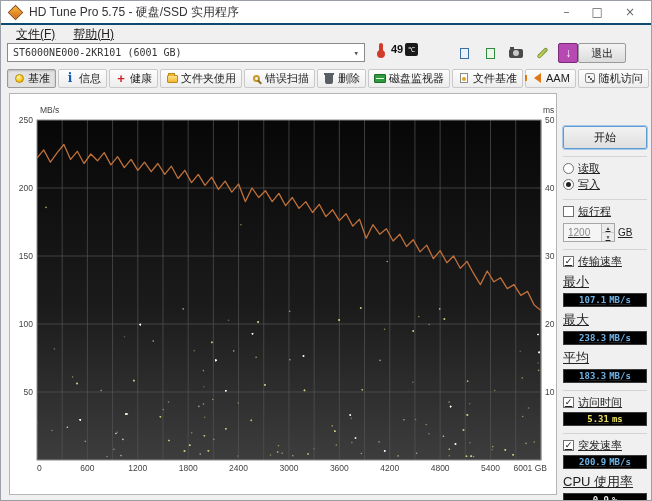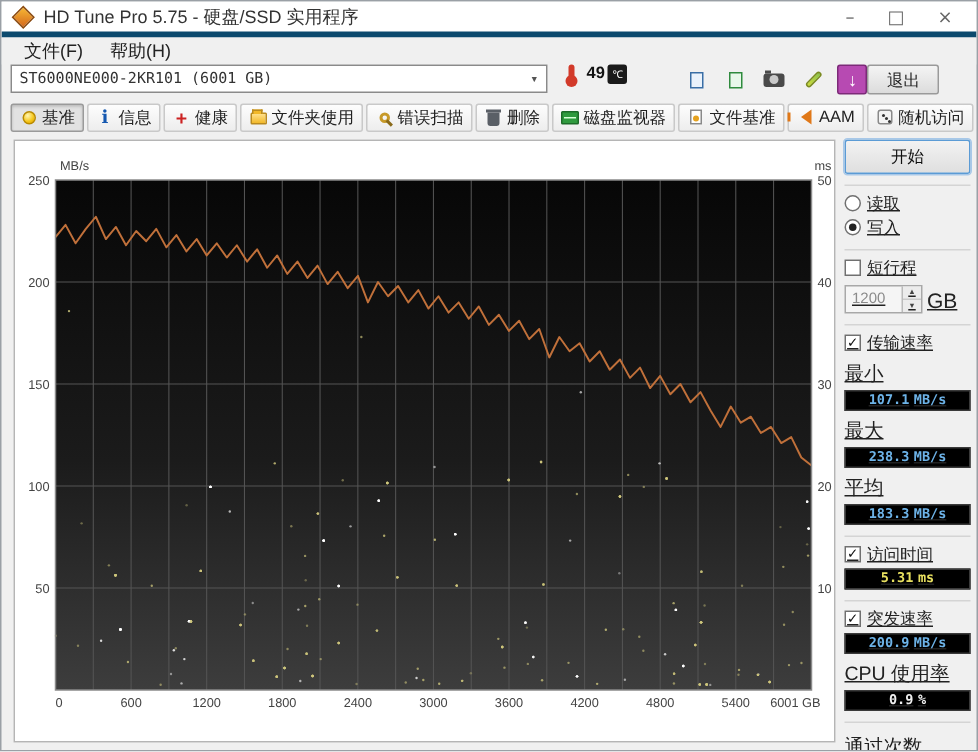--- a/index.html
+++ b/index.html
@@ -1,28 +1,28 @@
 <!DOCTYPE html>
 <html><head>
 <meta charset="utf-8">
 <style>
   html,body{margin:0;padding:0;background:#ffffff;font-family:"Liberation Sans",sans-serif;}
   *{box-sizing:border-box;}
   .window{position:relative;width:652px;height:501px;background:#f0f0f0;border:1px solid #9aa0a6;overflow:hidden;}
 
   
-  .titlebar{position:absolute;left:0;top:0;width:100%;height:24px;background:#ffffff;display:flex;align-items:center;padding:0 6px;border-bottom:4px solid #0c4a6e;}
+  .titlebar{position:absolute;left:0;top:0;width:100%;height:24px;background:#ffffff;display:flex;align-items:center;padding:0 6px;border-bottom:2px solid #0c4a6e;}
   .app-icon{width:11px;height:11px;background:linear-gradient(135deg,#f7b733,#d4691e);transform:rotate(45deg);border:1px solid #8a4a10;margin:0 8px 0 3px;flex:0 0 auto;}
   .title-text{font-size:12px;color:#333;white-space:nowrap;}
   .win-controls{margin-left:auto;display:flex;align-items:center;gap:22px;padding-right:10px;}
   .win-btn{font-size:12px;color:#666;line-height:1;cursor:default;font-family:"DejaVu Sans",sans-serif;}
 
   
   .menubar{position:absolute;left:0;top:24px;width:100%;height:18px;background:#f0f0f0;display:flex;align-items:center;padding-left:8px;gap:4px;}
-  .menu-item{font-size:12px;color:#222;padding:1px 7px;}
+  .menu-item{font-size:12px;color:#222;padding:1px 7px;text-decoration:underline;}
 
   
   .toolbar{position:absolute;left:0;top:42px;width:100%;height:24px;display:flex;align-items:flex-start;padding:0 6px;}
   .drive-select{width:358px;height:19px;background:#fff;border:1px solid #8a8a8a;display:flex;align-items:center;padding:0 5px;font-family:"DejaVu Sans Mono",monospace;font-size:10px;color:#333;}
   .drive-select .chev{margin-left:auto;font-size:9px;color:#555;}
   .thermo{width:4px;height:12px;background:#d23a2a;border-radius:2px;position:relative;margin:0 4px 0 14px;}
   .thermo:after{content:"";position:absolute;left:-2px;bottom:-3px;width:8px;height:8px;background:#d23a2a;border-radius:50%;}
   .temp-num{font-size:11px;font-weight:bold;color:#111;margin-left:4px;}
   .temp-badge{display:inline-flex;align-items:center;justify-content:center;width:13px;height:13px;background:#1a1a1a;color:#fff;font-size:7px;border-radius:2px;margin-left:2px;}
   .tool-icons{display:flex;align-items:center;gap:6px;margin-left:36px;}
@@ -61,33 +61,33 @@
   .i-speaker:before{content:"";position:absolute;left:-9px;top:-3px;width:2px;height:6px;background:#e07818;}
   .i-dice{width:10px;height:10px;background:#f3f3f3;border:1px solid #8a8a8a;border-radius:2px;position:relative;}
   .i-dice:before{content:"";position:absolute;left:2px;top:2px;width:2px;height:2px;background:#333;border-radius:50%;box-shadow:4px 4px 0 #333,2px 2px 0 #333;}
 
   
   .chart-panel{position:absolute;left:8px;top:92px;width:548px;height:402px;background:#ffffff;border:1px solid #b5b5b5;}
   .chart-panel svg{display:block;}
 
   
   .sidebar{position:absolute;left:562px;top:92px;width:84px;height:402px;font-size:11px;color:#222;}
-  .start-btn{width:100%;height:23px;background:linear-gradient(#f2f2f2,#dfdfdf);border:1px solid #5b9bd5;outline:1px solid #a8c8e8;font-size:11px;color:#111;display:flex;align-items:center;justify-content:center;border-radius:2px;}
+  .start-btn{width:100%;height:23px;background:linear-gradient(#f2f2f2,#dfdfdf);border:1px solid #5b9bd5;outline:1px solid #a8c8e8;font-size:11px;color:#111;display:flex;align-items:center;justify-content:center;border-radius:2px;margin-top:33px;}
   .sec{border-top:1px solid #d4d4d4;margin-top:7px;padding-top:3px;text-decoration:underline;}
   .opt-row{display:flex;align-items:center;gap:4px;height:16px;}
   .radio{width:11px;height:11px;border:1px solid #707070;border-radius:50%;background:#fff;position:relative;flex:0 0 auto;}
   .radio.sel:after{content:"";position:absolute;left:2px;top:2px;width:5px;height:5px;background:#222;border-radius:50%;}
   .cbx{width:11px;height:11px;border:1px solid #707070;background:#fff;display:inline-flex;align-items:center;justify-content:center;font-size:9px;color:#111;flex:0 0 auto;line-height:1;}
   .spin-row{display:flex;align-items:center;gap:3px;margin-top:4px;}
   .spin-box{display:flex;width:52px;height:19px;border:1px solid #a8a8a8;background:#f5f5f5;}
   .spin-val{flex:1;display:flex;align-items:center;padding-left:4px;font-size:10px;color:#8a8a8a;}
   .spin-btns{width:13px;display:flex;flex-direction:column;border-left:1px solid #bbb;}
   .spin-btns span{flex:1;display:flex;align-items:center;justify-content:center;font-size:5px;color:#444;background:#ececec;border-bottom:1px solid #c9c9c9;}
   .spin-btns span:last-child{border-bottom:none;}
-  .unit-lbl{font-size:14px;color:#222;}
+  .unit-lbl{font-size:10px;color:#222;}
   .stat-lbl{margin-top:4px;font-size:13px;color:#222;}
   .lcd{margin-top:2px;width:100%;height:14px;background:#000;border:1px solid #3a3a3a;display:flex;align-items:center;justify-content:center;gap:3px;font-family:"DejaVu Sans Mono",monospace;font-size:9px;font-weight:bold;}
   .lcd .v,.lcd .u{color:#6db3e8;}
   .lcd.yellow .v,.lcd.yellow .u{color:#e8e060;}
   .lcd.white .v,.lcd.white .u{color:#efefef;}
 </style>
 </head>
 <body>
 
 <div class="window">

